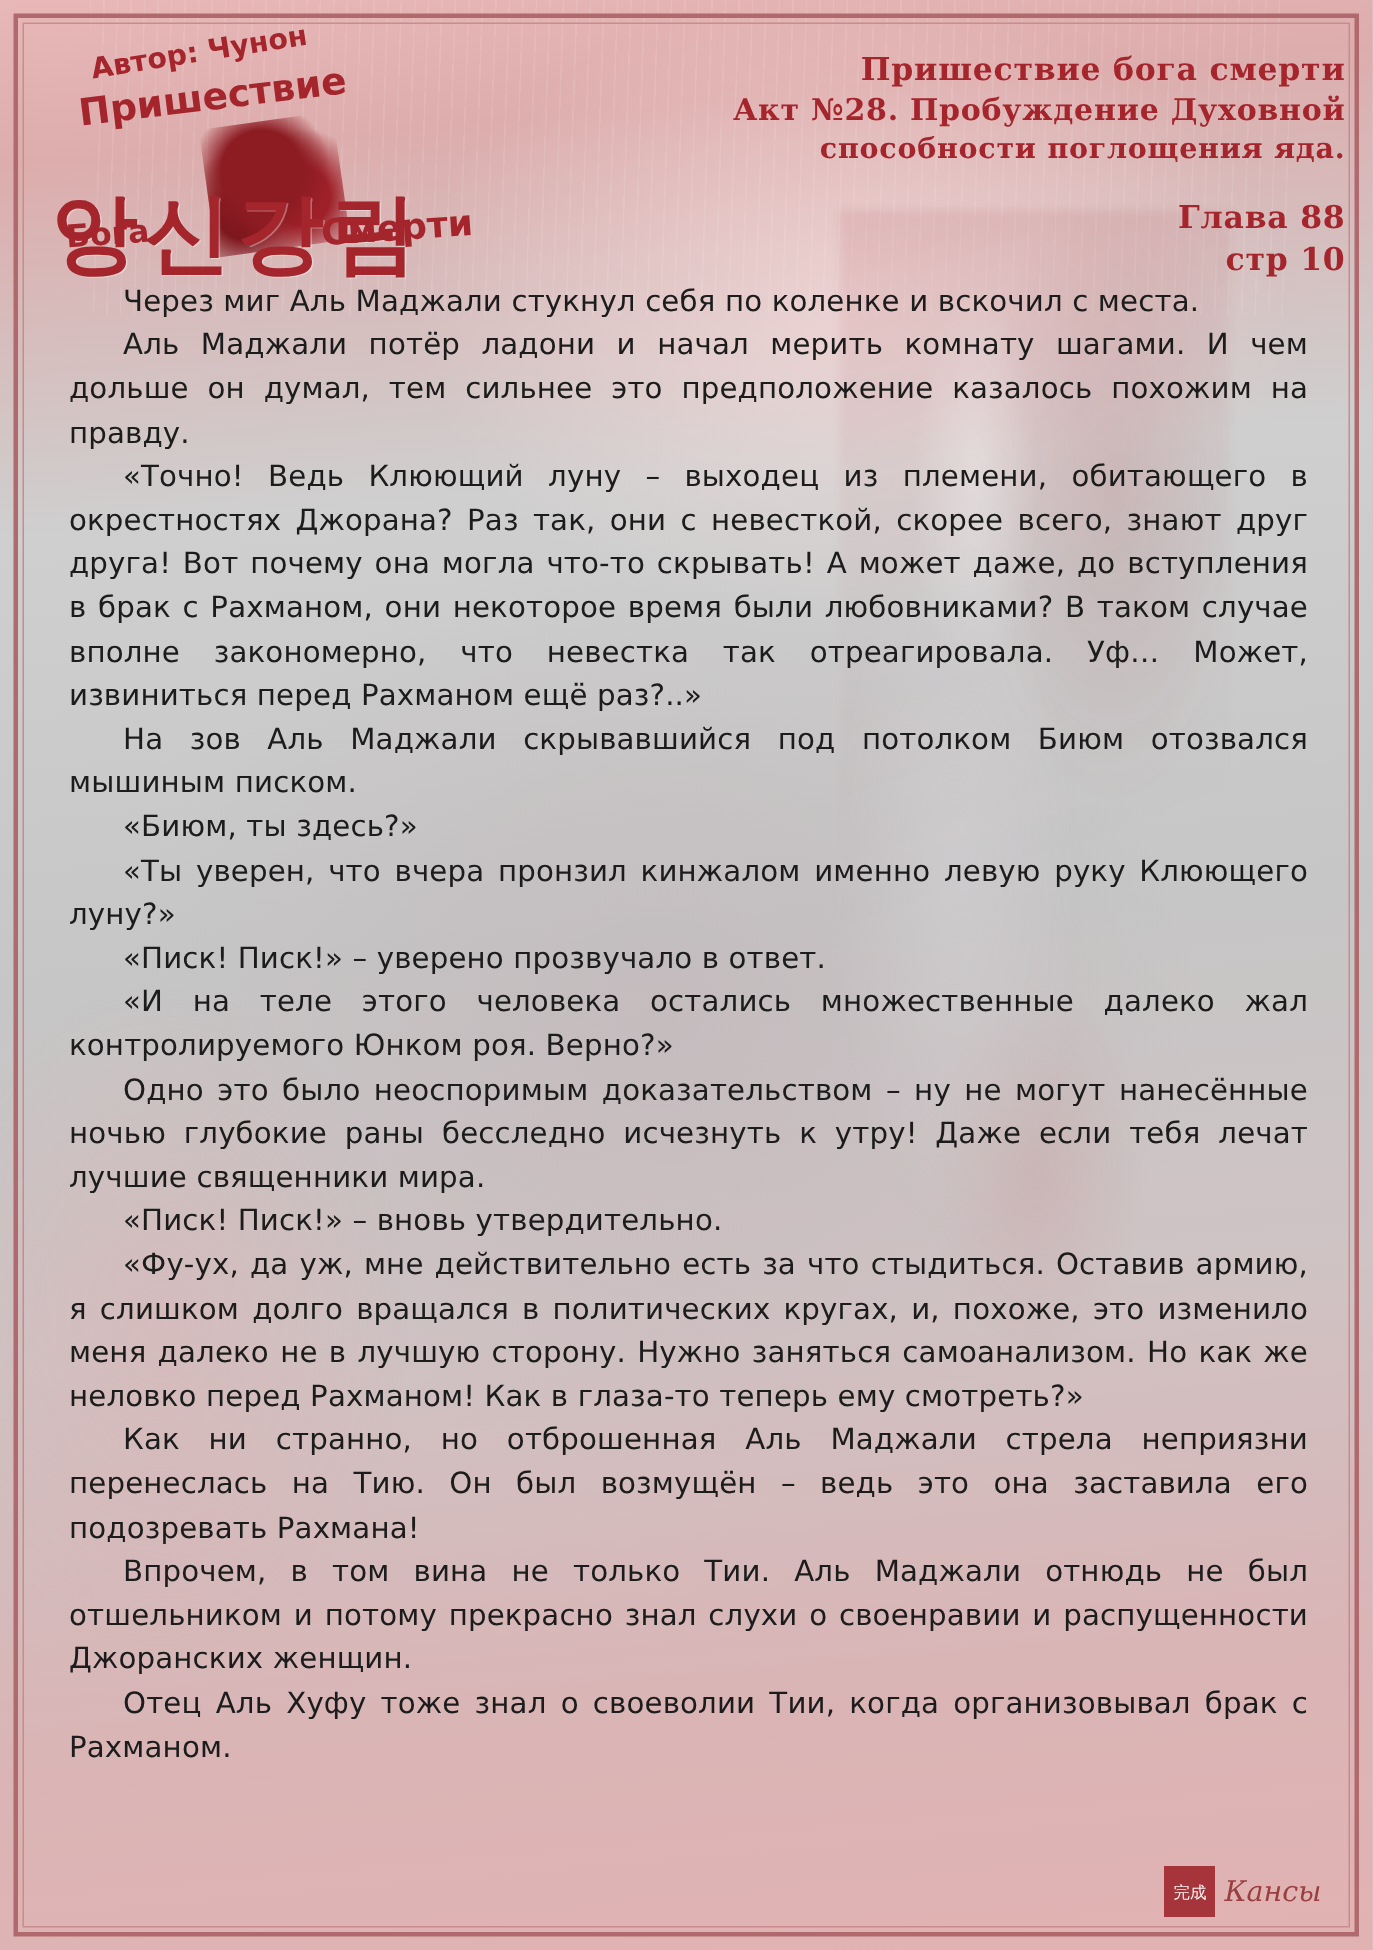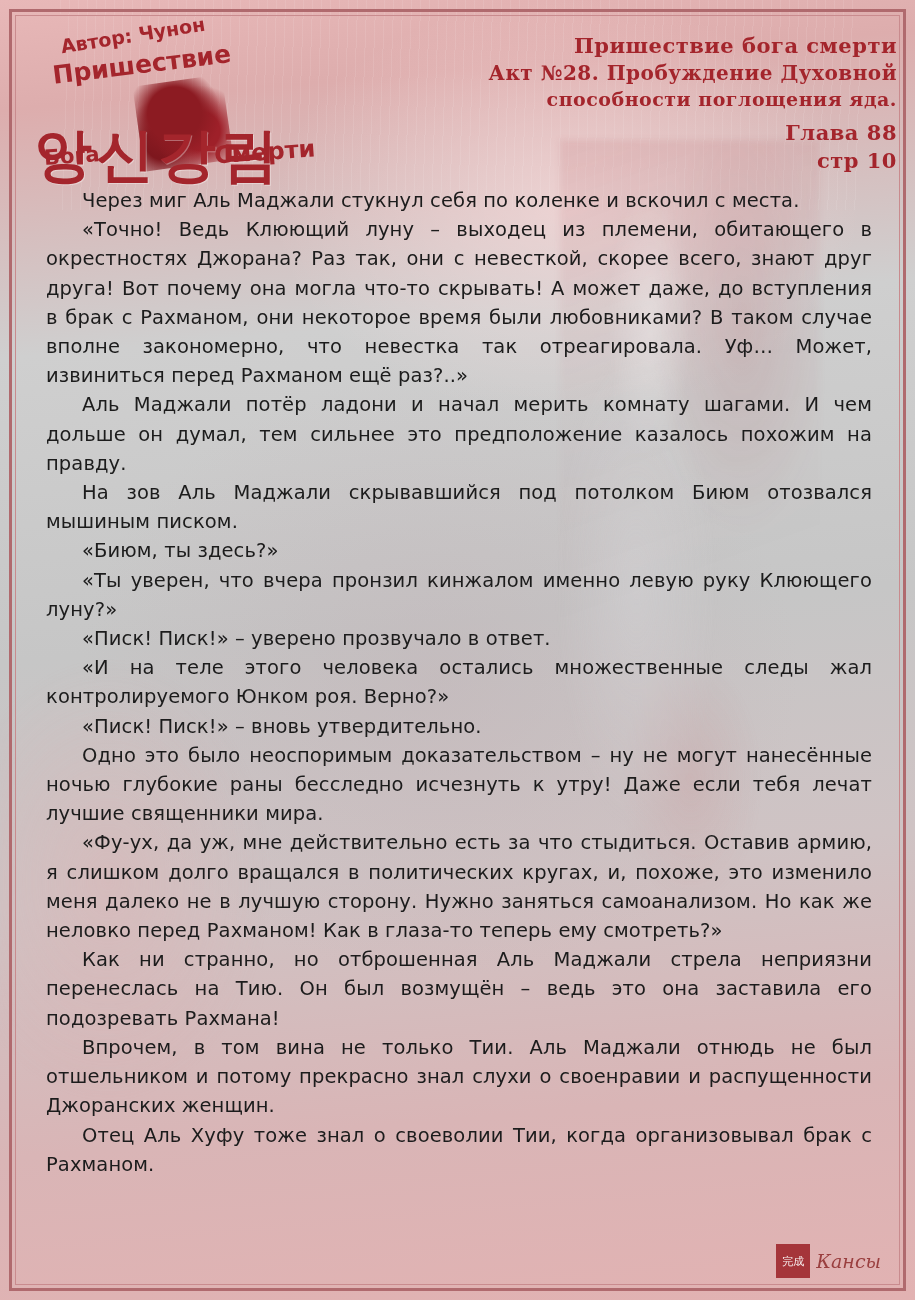--- a/index.html
+++ b/index.html
@@ -153,21 +153,21 @@
     line-height: 1.35;
   }
   .title-line {
     font-size: 21px;
     font-weight: bold;
     letter-spacing: 0.5px;
     white-space: nowrap;
   }
   .title-line.sub { font-size: 20px; }
   .title-line.small { font-size: 19px; }
-  .title-line.chapter { font-size: 21px; margin-top: 6px; }
+  .title-line.chapter { font-size: 21px; margin-top: 18px; }
   .title-line.page { font-size: 21px; }
 
   
   .content {
     position: absolute;
     left: 46px;
     top: 186px;
     width: 826px;
     color: #1c1c1c;
     font-family: "DejaVu Sans", sans-serif;
@@ -243,29 +243,29 @@
       <div class="title-line sub">Акт №28. Пробуждение Духовной</div>
       <div class="title-line small">способности поглощения яда.</div>
       <div class="title-line chapter">Глава 88</div>
       <div class="title-line page">стр 10</div>
     </div>
 
   </div>
 
   <div class="content">
     <p>Через миг Аль Маджали стукнул себя по коленке и вскочил с места.</p>
+    <p>Аль Маджали потёр ладони и начал мерить комнату шагами. И чем дольше он думал, тем сильнее это предположение казалось похожим на правду.</p>
     <p>«Точно! Ведь Клюющий луну – выходец из племени, обитающего в окрестностях Джорана? Раз так, они с невесткой, скорее всего, знают друг друга! Вот почему она могла что-то скрывать! А может даже, до вступления в брак с Рахманом, они некоторое время были любовниками? В таком случае вполне закономерно, что невестка так отреагировала. Уф… Может, извиниться перед Рахманом ещё раз?..»</p>
-    <p>Аль Маджали потёр ладони и начал мерить комнату шагами. И чем дольше он думал, тем сильнее это предположение казалось похожим на правду.</p>
     <p>На зов Аль Маджали скрывавшийся под потолком Биюм отозвался мышиным писком.</p>
     <p>«Биюм, ты здесь?»</p>
     <p>«Ты уверен, что вчера пронзил кинжалом именно левую руку Клюющего луну?»</p>
     <p>«Писк! Писк!» – уверено прозвучало в ответ.</p>
-    <p>«И на теле этого человека остались множественные следы жал контролируемого Юнком роя. Верно?»</p>
+    <p>«И на теле этого человека остались множественные далеко жал контролируемого Юнком роя. Верно?»</p>
+    <p>Одно это было неоспоримым доказательством – ну не могут нанесённые ночью глубокие раны бесследно исчезнуть к утру! Даже если тебя лечат лучшие священники мира.</p>
     <p>«Писк! Писк!» – вновь утвердительно.</p>
-    <p>Одно это было неоспоримым доказательством – ну не могут нанесённые ночью глубокие раны бесследно исчезнуть к утру! Даже если тебя лечат лучшие священники мира.</p>
     <p>«Фу-ух, да уж, мне действительно есть за что стыдиться. Оставив армию, я слишком долго вращался в политических кругах, и, похоже, это изменило меня далеко не в лучшую сторону. Нужно заняться самоанализом. Но как же неловко перед Рахманом! Как в глаза-то теперь ему смотреть?»</p>
     <p>Как ни странно, но отброшенная Аль Маджали стрела неприязни перенеслась на Тию. Он был возмущён – ведь это она заставила его подозревать Рахмана!</p>
     <p>Впрочем, в том вина не только Тии. Аль Маджали отнюдь не был отшельником и потому прекрасно знал слухи о своенравии и распущенности Джоранских женщин.</p>
     <p>Отец Аль Хуфу тоже знал о своеволии Тии, когда организовывал брак с Рахманом.</p>
   </div>
 
   <div class="watermark">
     <div class="wm-stamp">完成</div>
     <div class="wm-text">Кансы</div>
   </div>

